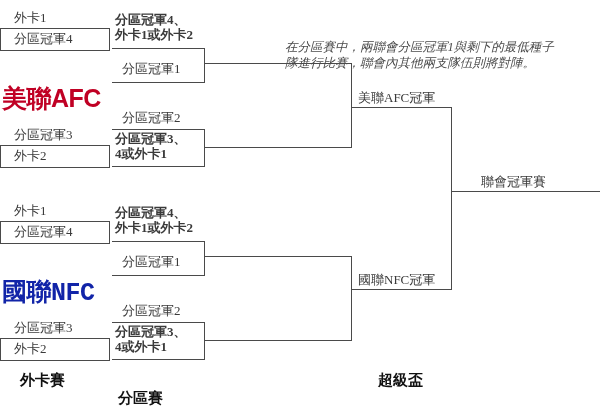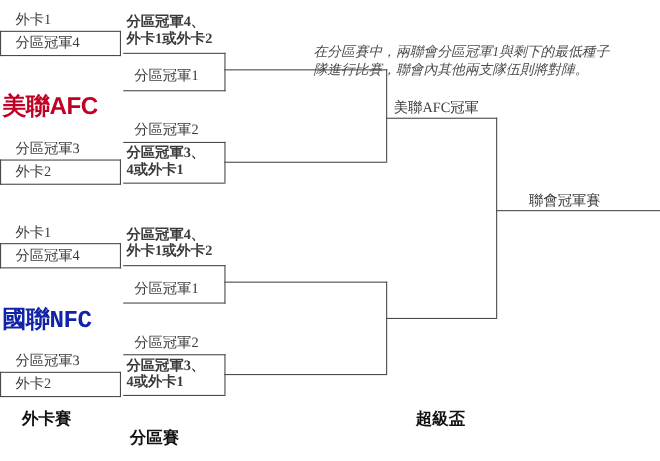--- a/index.html
+++ b/index.html
@@ -11,21 +11,21 @@
   #stage{position:absolute;left:0;top:0;width:600px;height:419px;}
   .lbl{position:absolute;white-space:nowrap;font-size:13px;line-height:15px;color:#3a3a3a;}
   .lbl2{position:absolute;white-space:pre-line;font-size:13px;line-height:15px;color:#3a3a3a;font-weight:bold;}
   
   .h{position:absolute;height:0;border-top:1.4px solid #4a4a4a;}
   .v{position:absolute;width:0;border-left:1.4px solid #4a4a4a;}
   .boxline{position:absolute;border:1.4px solid #4a4a4a;border-top:none;}
   
   .conf{
     position:absolute;font-family:"Liberation Sans","DejaVu Sans",sans-serif;
-    font-weight:bold;font-size:22px;letter-spacing:-0.5px;white-space:nowrap;
+    font-weight:bold;font-size:25px;letter-spacing:-0.5px;white-space:nowrap;
   }
   .conf.afc{color:#c00024;}
   .conf.nfc{color:#1124a8;font-family:Liberation Mono, monospace;}
   
   .note{
     position:absolute;font-style:italic;font-size:12.5px;line-height:16px;
     color:#4a4a4a;white-space:pre-line;text-align:left;
     font-family:"Liberation Serif","DejaVu Serif",serif;
     margin-top:32px;
   }
@@ -97,20 +97,21 @@
   <div class="lbl" style="left:122px;top:303px;">分區冠軍2</div>
   <div class="h" style="left:112px;top:322px;width:93px;"></div>
   <div class="v" style="left:204px;top:322px;height:37px;"></div>
   <div class="lbl2" style="left:115px;top:324px;">分區冠軍3、
 4或外卡1</div>
   <div class="h" style="left:112px;top:359px;width:93px;"></div>
 
   <div class="h" style="left:204px;top:256px;width:148px;"></div>
   <div class="h" style="left:204px;top:340px;width:148px;"></div>
   <div class="v" style="left:351px;top:256px;height:84px;"></div>
+  <div class="lbl" style="left:358px;top:272px;">國聯NFC冠軍</div>
   <div class="h" style="left:351px;top:289px;width:101px;"></div>
 
   <div class="v" style="left:451px;top:107px;height:182px;"></div>
   <div class="lbl" style="left:481px;top:174px;">聯會冠軍賽</div>
   <div class="h" style="left:451px;top:191px;width:149px;"></div>
 
   <div class="round" style="left:20px;top:371px;">外卡賽</div>
   <div class="round" style="left:118px;top:389px;">分區賽</div>
   <div class="round" style="left:378px;top:371px;">超級盃</div>
 

